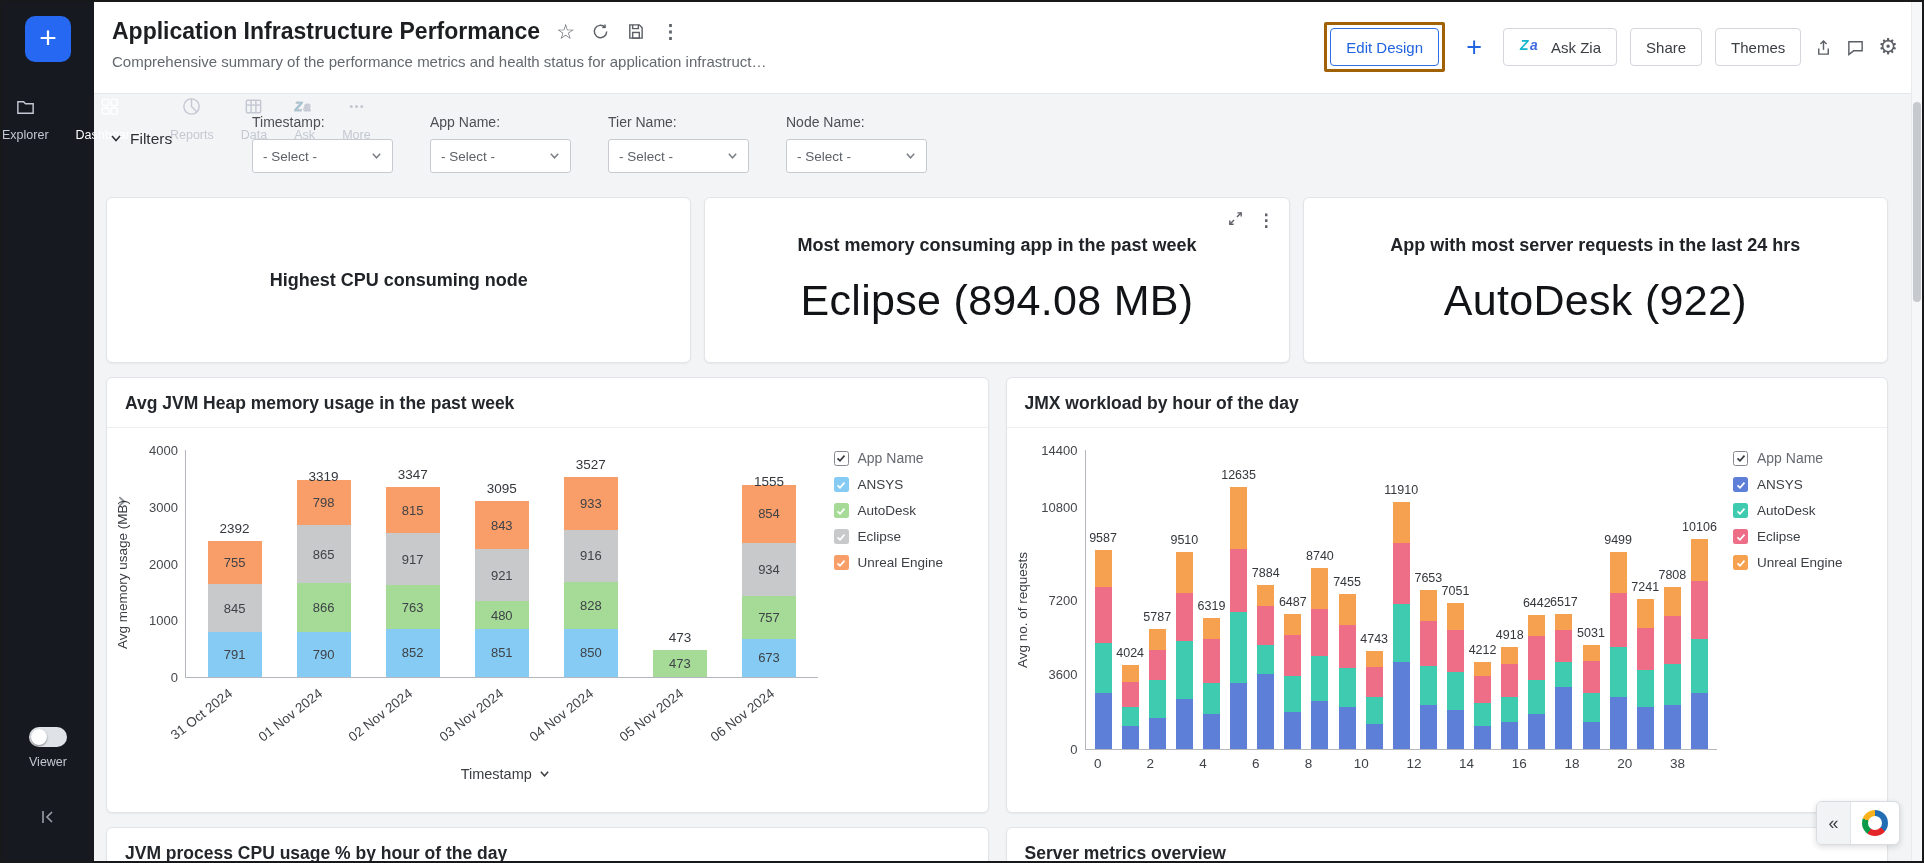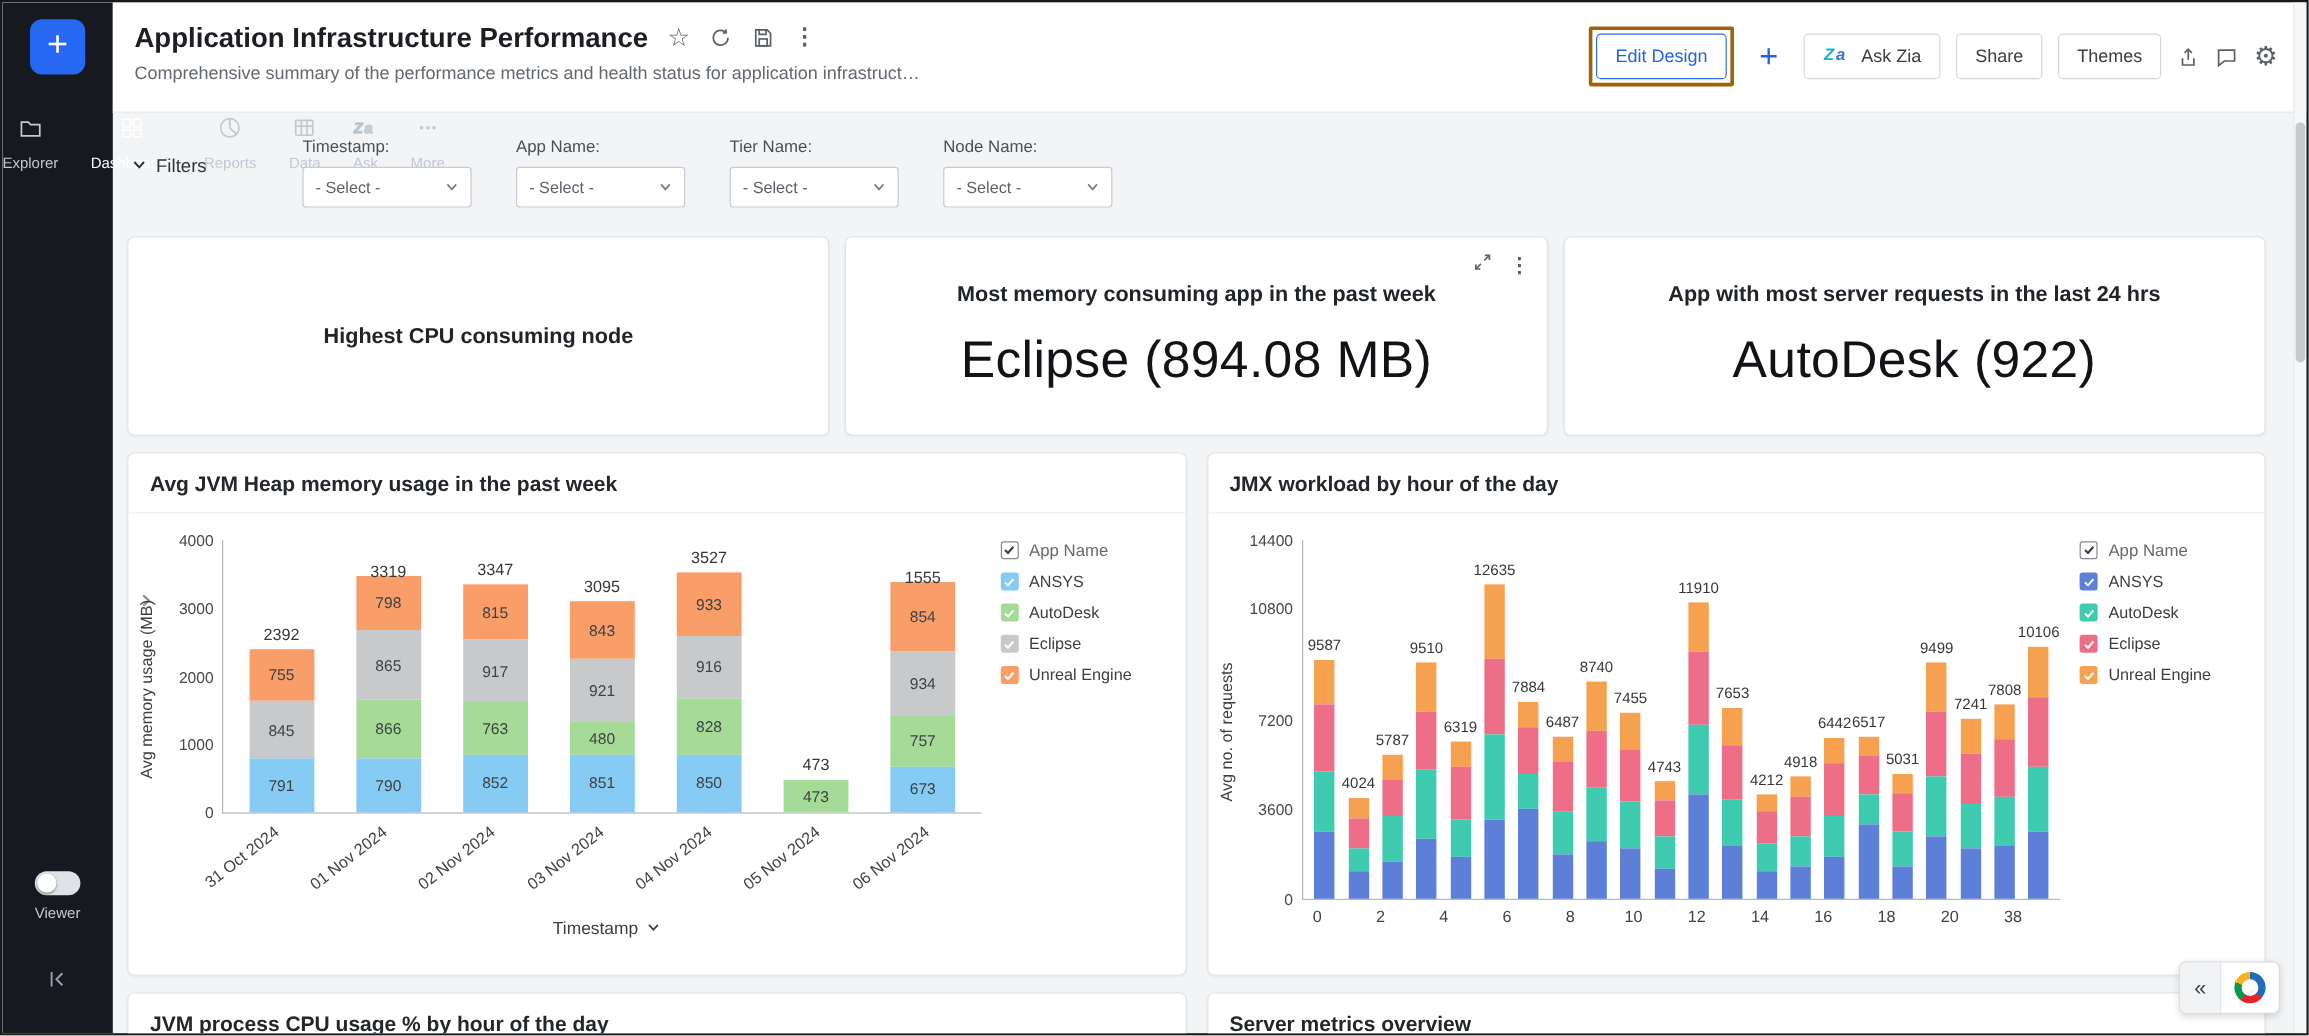--- a/index.html
+++ b/index.html
@@ -640,20 +640,29 @@
                   <div class="bar-slot">
                     <span class="total-label" style="bottom: 163.906px;">7653</span>
                     <div class="bar">
                       <div class="seg" style="height: 43.6042px; background: rgb(93, 127, 216);"></div>
                       <div class="seg" style="height: 39.4514px; background: rgb(63, 203, 176);"></div>
                       <div class="seg" style="height: 44.7047px; background: rgb(238, 110, 135);"></div>
                       <div class="seg" style="height: 31.1458px; background: rgb(245, 161, 79);"></div>
                     </div>
                   </div>
                   <div class="bar-slot">
+                    <span class="total-label" style="bottom: 151.406px;">7051</span>
+                    <div class="bar">
+                      <div class="seg" style="height: 39.4514px; background: rgb(93, 127, 216);"></div>
+                      <div class="seg" style="height: 37.375px; background: rgb(63, 203, 176);"></div>
+                      <div class="seg" style="height: 42.5867px; background: rgb(238, 110, 135);"></div>
+                      <div class="seg" style="height: 26.9931px; background: rgb(245, 161, 79);"></div>
+                    </div>
+                  </div>
+                  <div class="bar-slot">
                     <span class="total-label" style="bottom: 92.4575px;">4212</span>
                     <div class="bar">
                       <div class="seg" style="height: 22.8403px; background: rgb(93, 127, 216);"></div>
                       <div class="seg" style="height: 22.8403px; background: rgb(63, 203, 176);"></div>
                       <div class="seg" style="height: 27.2422px; background: rgb(238, 110, 135);"></div>
                       <div class="seg" style="height: 14.5347px; background: rgb(245, 161, 79);"></div>
                     </div>
                   </div>
                   <div class="bar-slot">
                     <span class="total-label" style="bottom: 107.117px;">4918</span>

